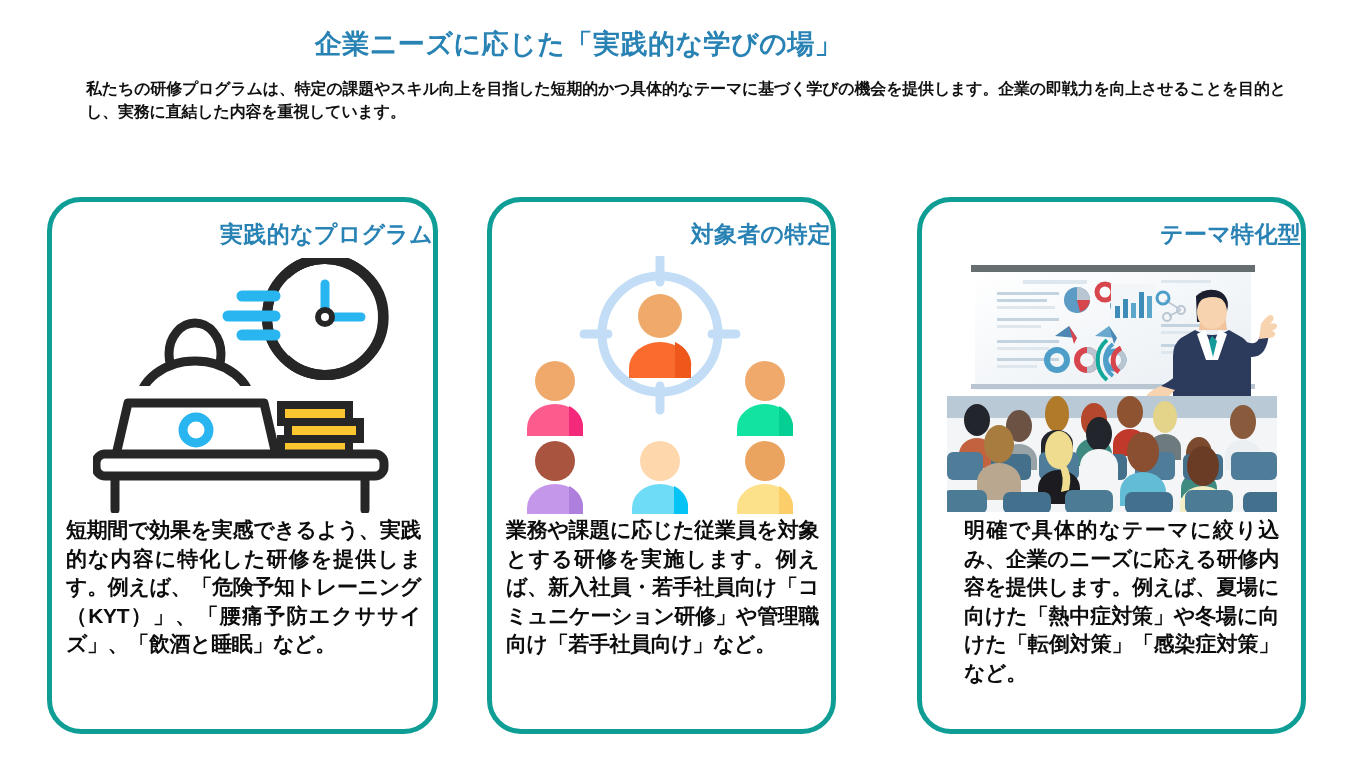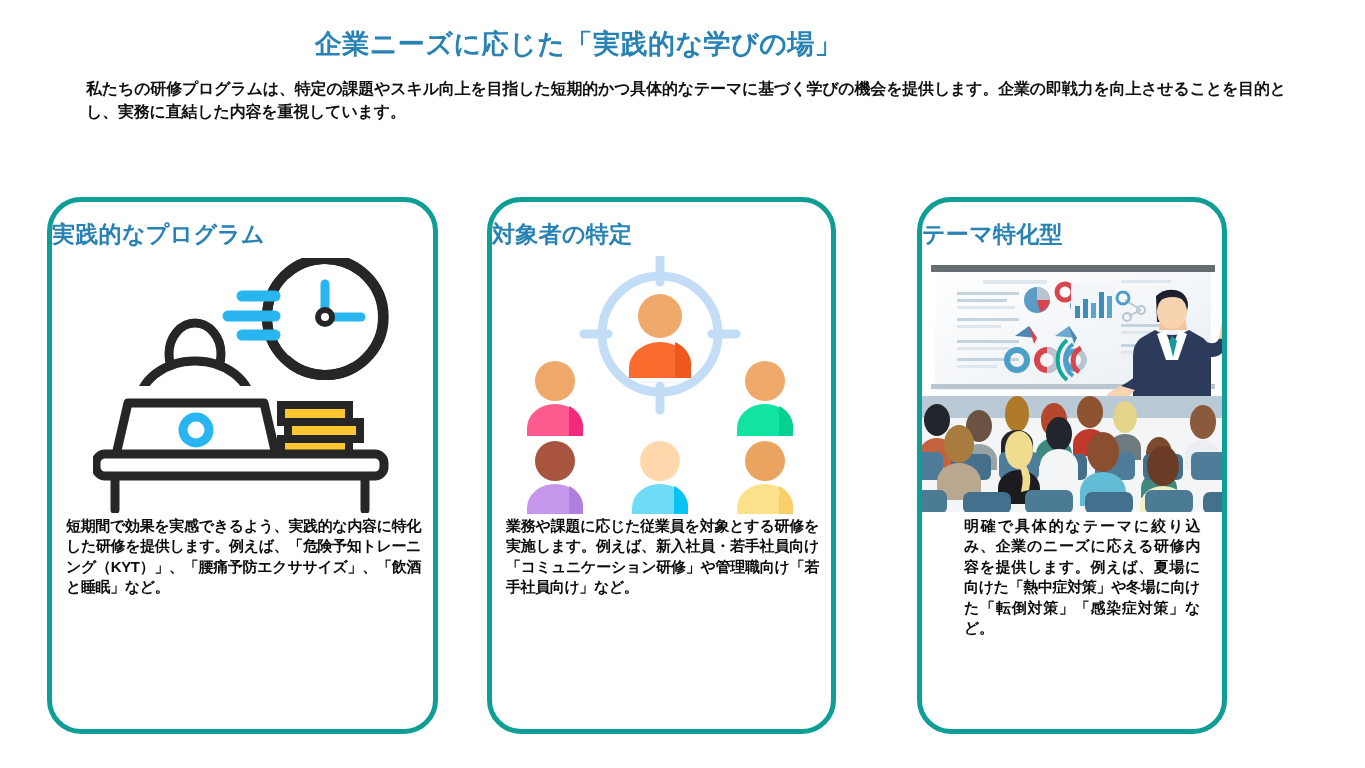--- a/index.html
+++ b/index.html
@@ -27,34 +27,34 @@
   
   .card {
     position: absolute; top: 197px; height: 537px;
     border: 5px solid #0f9e95;
     border-radius: 34px;
     background: #ffffff;
     overflow: hidden;
   }
   #card-0 { left: 47px;  width: 391px; }
   #card-1 { left: 487px; width: 349px; }
-  #card-2 { left: 917px; width: 310px; padding-left: 20px; }
+  #card-2 { left: 917px; width: 389px; padding-left: 20px; }
 
   .card-title {
     position: absolute; top: 17px; left: 0; width: 100%;
-    text-align: left;
+    text-align: right;
     font-size: 23px; font-weight: bold; color: #2882b4;
     letter-spacing: .3px;
   }
   .card-art {
     position: absolute; top: 52px; left: 0; width: 100%; height: 262px;
   }
   .card-body {
     position: absolute; left: 14px; right: 12px; top: 314px;
-    font-size: 15px; font-weight: bold; line-height: 1.36;
+    font-size: 21px; font-weight: bold; line-height: 1.36;
     color: #0d0d0d; letter-spacing: -0.4px;
     text-align: justify;
     text-justify: inter-character;
   }
   #card-2 .card-body { left: 26px; right: 22px; margin-left: 16px; }
 
   
   .art1 { position: relative; width: 100%; height: 100%; }
   .art1 svg { position: absolute; left: 50%; top: 4px; transform: translateX(-50%); }
 

